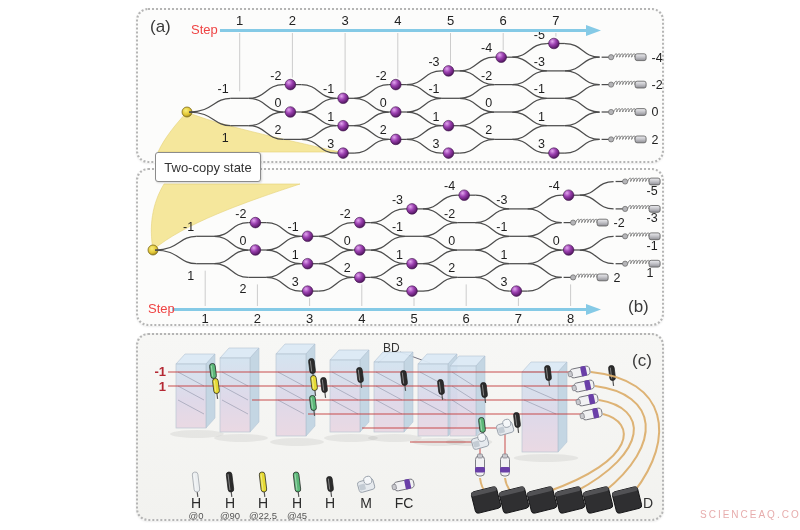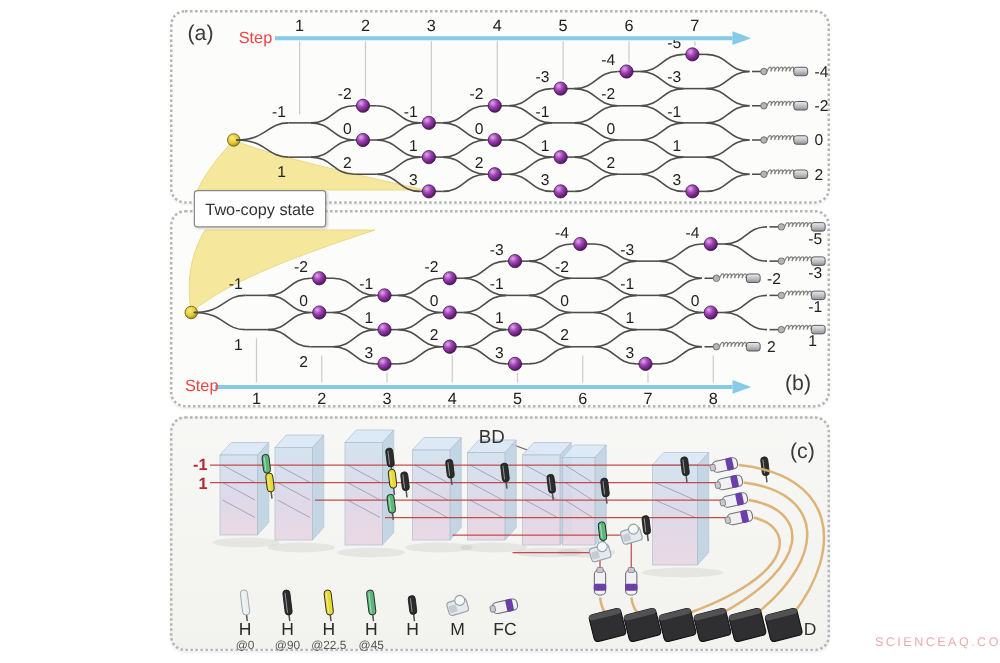--- a/index.html
+++ b/index.html
@@ -6,21 +6,21 @@
   #stage{position:relative;width:800px;height:530px;background:#ffffff;overflow:hidden;
          font-family:"Liberation Sans", sans-serif;}
   .panel{position:absolute;border:2px dotted #b5b5b5;border-radius:12px;
          box-shadow:0 1px 2px rgba(0,0,0,.07);z-index:1;}
   .panel-light{background:#fcfcfb;}
   .panel-floor{background:linear-gradient(#f7f7f5,#f2f2ef);}
   #fig{position:absolute;left:0;top:0;z-index:2;}
   .lbl{position:absolute;color:#2b2b2b;z-index:3;}
   .letter{font-size:17px;color:#3a3a3a;}
   .steplbl{font-size:13px;color:#ef4444;}
-  .bdlbl{font-size:15px;color:#333;}
+  .bdlbl{font-size:12px;color:#333;}
   .dlbl{font-size:14px;color:#333;}
   #twocopy{position:absolute;left:155px;top:152px;width:104px;height:28px;
            background:#ffffff;border:1.5px solid #8b8b8b;border-radius:3px;
            display:flex;align-items:center;justify-content:center;
            font-size:13px;color:#333;z-index:4;box-shadow:1px 1px 2px rgba(0,0,0,.15);}
   #watermark{position:absolute;left:700px;top:509px;font-size:10px;letter-spacing:2px;
              color:#e7adad;z-index:3;}
 </style>
 </head>
 <body>

